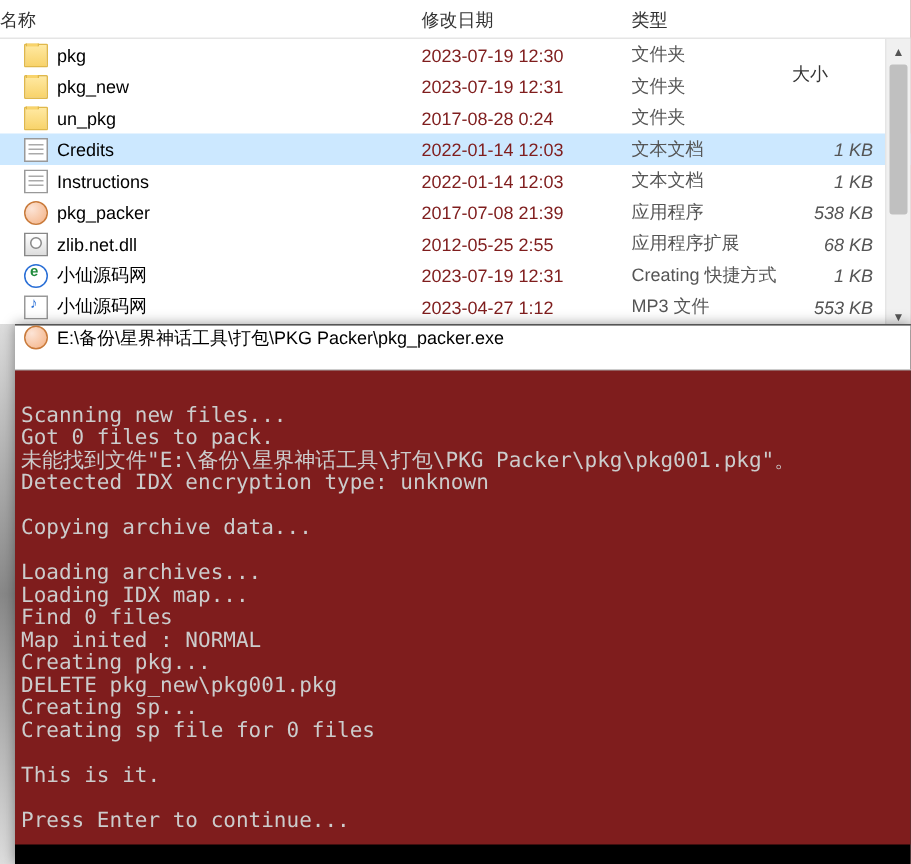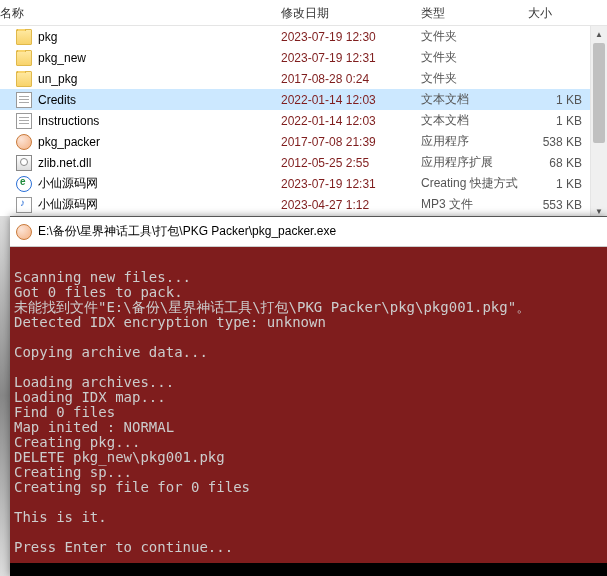--- a/index.html
+++ b/index.html
@@ -30,40 +30,40 @@
   }
   .header-cell {
     padding: 5px 6px;
     border-right: 1px solid transparent;
     font-size: 12px;
     cursor: default;
   }
   .col-name { width: 275px; padding-left: 0; }
   .col-date { width: 140px; }
   .col-type { width: 107px; }
-  .col-size { width: 60px; text-align: left; }
+  .col-size { width: 60px; text-align: left; margin-top: 36px; }
   .rows { }
   .row {
     display: flex;
     height: 21px;
     align-items: center;
     color: #000;
   }
   .row.selected {
     background: #cce8ff;
   }
   .cell {
     padding: 0 6px;
     white-space: nowrap;
     overflow: hidden;
   }
   .cell.name { width: 275px; display: flex; align-items: center; padding-left: 16px; }
   .cell.date { width: 140px; color: #7f1d1d; }
   .cell.type { width: 107px; color: #555; }
-  .cell.size { width: 66px; text-align: right; color: #555; }
+  .cell.size { width: 66px; text-align: right; color: #555; font-style: italic; }
   .icon {
     width: 16px;
     height: 16px;
     margin-right: 6px;
     display: inline-block;
     flex-shrink: 0;
   }
   .icon-folder {
     background: linear-gradient(#ffe9a2, #f8d36b);
     border: 1px solid #e0b84a;
@@ -177,21 +177,21 @@
     right: 0;
     bottom: 0;
     background: #000;
     box-shadow: 0 0 8px rgba(0,0,0,0.4);
     border-top: 1px solid #555;
   }
   .console-title {
     height: 30px;
     background: #fff;
     display: flex;
-    align-items: center;
+    align-items: flex-start;
     padding-left: 6px;
     color: #000;
     font-size: 12px;
     border-bottom: 1px solid #ccc;
   }
   .console-title .app-icon {
     width: 16px;
     height: 16px;
     margin-right: 6px;
     background: radial-gradient(circle at 30% 30%, #fce4d6, #f4b183);

